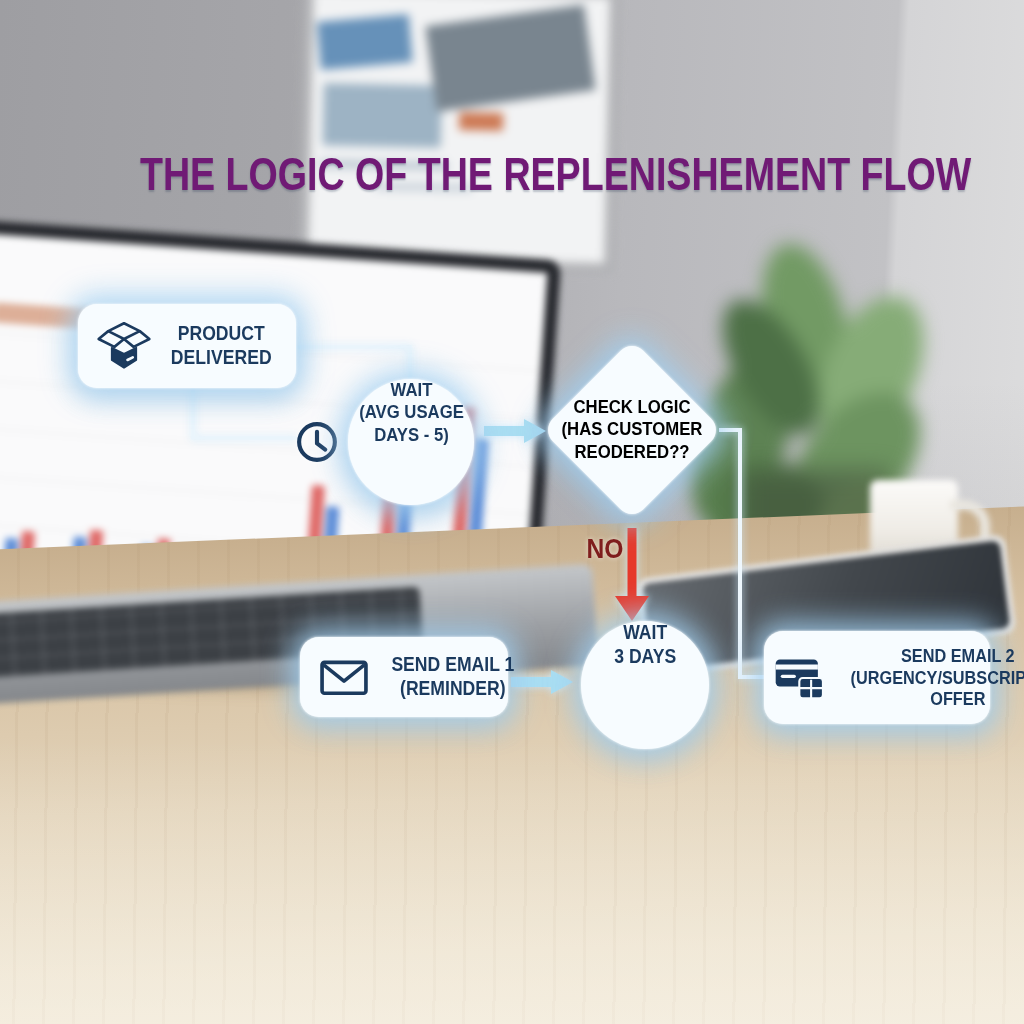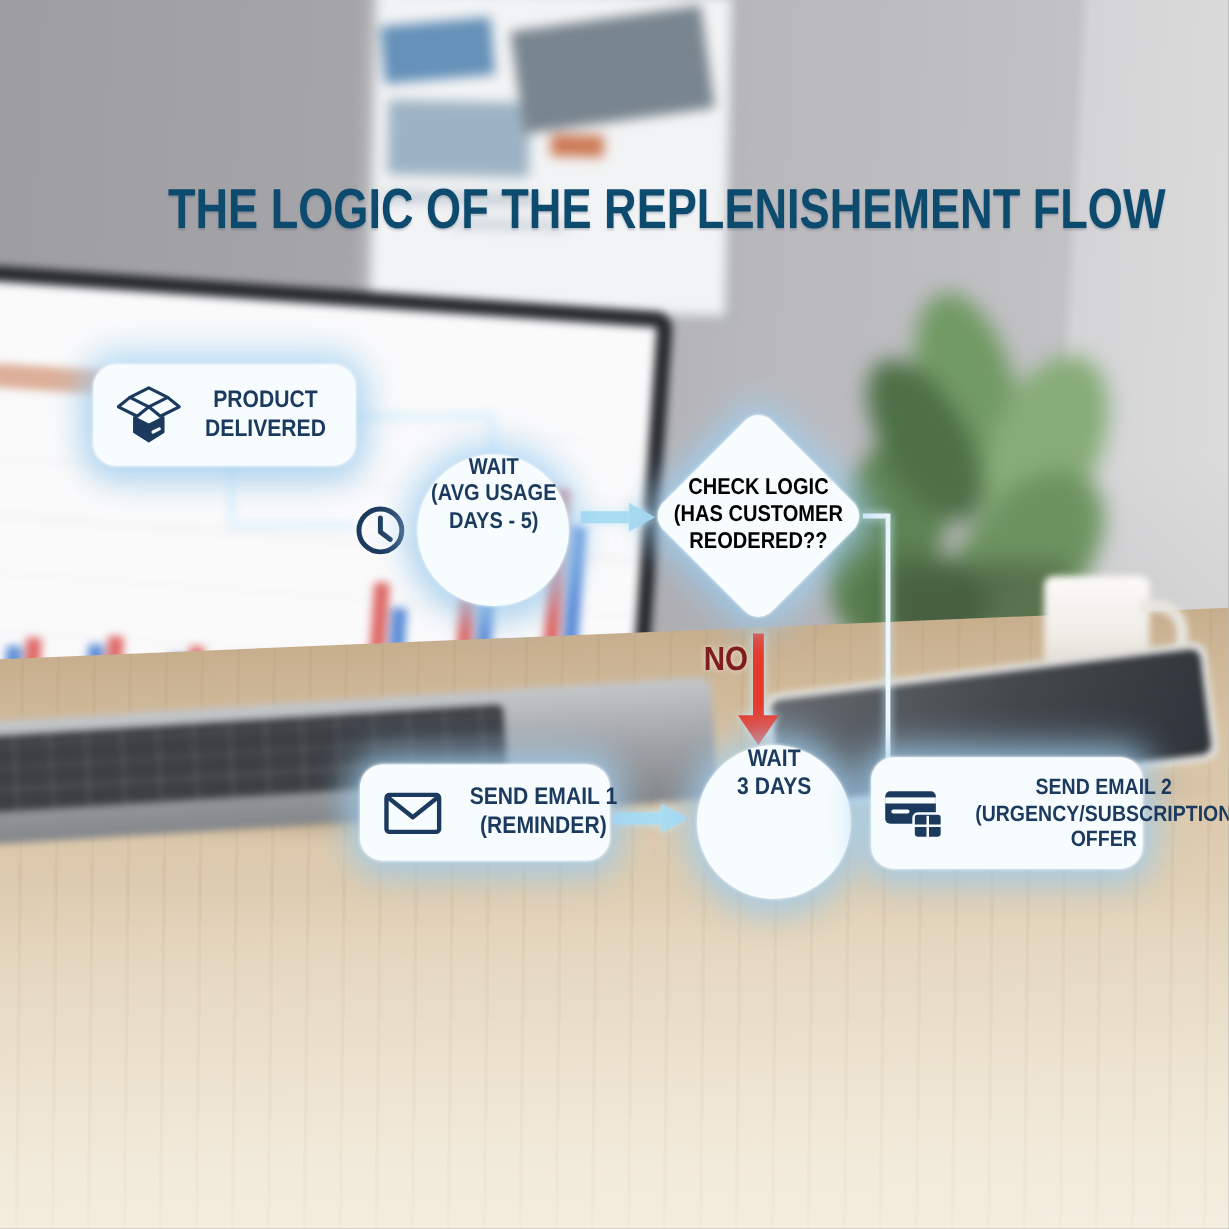--- a/index.html
+++ b/index.html
@@ -63,42 +63,42 @@
 
   .tablet{left:640px;top:556px;width:372px;height:100px;transform:rotate(-7deg);
     background:#e0dfdd;border-radius:12px;filter:blur(2.5px);}
   .tablet-screen{position:absolute;inset:6px;border-radius:8px;
     background:linear-gradient(115deg,#666b70 0%,#42474c 55%,#2f343a 100%);}
   .tablet-shadow{left:660px;top:640px;width:360px;height:30px;border-radius:50%;
     background:radial-gradient(closest-side,rgba(110,90,65,.35),rgba(0,0,0,0));filter:blur(6px);}
 
   
   .title{left:36px;top:146px;width:920px;text-align:center;z-index:12;
-    font-size:47px;font-weight:800;color:#0c4a6e;letter-spacing:0px;
+    font-size:47px;font-weight:800;color:#701a75;letter-spacing:0px;
     text-shadow:0 2px 2px rgba(30,50,80,.25);}
   .squeeze{display:inline-block;transform:scaleX(.80);transform-origin:50% 50%;white-space:nowrap;}
   .squeeze2{display:block;transform:scaleX(.88);transform-origin:50% 50%;white-space:nowrap;}
 
   .flow-svg{left:0;top:0;width:1024px;height:1024px;z-index:8;pointer-events:none;
     filter:drop-shadow(0 0 4px rgba(205,235,252,.95));}
 
   .node{z-index:10;background:#f7fcff;color:#1b3a5e;
     box-shadow:0 0 3px #ffffff,0 0 28px 10px rgba(165,210,242,.8),0 10px 26px rgba(110,160,200,.30);}
   .node-box{border-radius:19px;display:flex;align-items:center;justify-content:flex-start;box-sizing:border-box;}
   .node-circle{border-radius:50%;display:flex;flex-direction:column;align-items:center;justify-content:flex-start;}
   .nlabel{font-weight:700;font-size:20px;line-height:1.18;text-align:center;}
   .nlabel .squeeze2{margin:0 auto;}
 
   .box-product{left:78px;top:304px;width:218px;height:84px;padding:0 10px 0 18px;gap:12px;}
   .circle-wait{left:348px;top:379px;width:126px;height:126px;}
   .circle-wait .nlabel{font-size:19px;}
   .diamond{left:568px;top:366px;width:128px;height:128px;transform:rotate(45deg);border-radius:16px;}
   .diamond-label{left:550px;top:396px;width:164px;z-index:11;font-size:19px;}
   .box-email1{left:300px;top:637px;width:208px;height:80px;padding:0 8px 0 18px;gap:13px;}
-  .box-email2{left:726px;top:631px;width:226px;height:93px;padding:0 6px 0 10px;gap:8px;}
+  .box-email2{left:764px;top:631px;width:226px;height:93px;padding:0 6px 0 10px;gap:8px;}
   .box-email2 .nlabel{font-size:18.5px;}
   .circle-wait3{left:581px;top:621px;width:128px;height:128px;}
 
   .clock-wrap{left:295px;top:420px;width:44px;height:44px;z-index:10;
     filter:drop-shadow(0 0 4px rgba(255,255,255,.8));}
   .no-label{left:584px;top:533px;width:40px;z-index:11;color:#7f1d1d;font-weight:800;font-size:28px;
     text-align:center;text-shadow:0 0 6px rgba(255,255,255,.6);}
   .icon-svg{flex:0 0 auto;}
 </style>
 </head>

